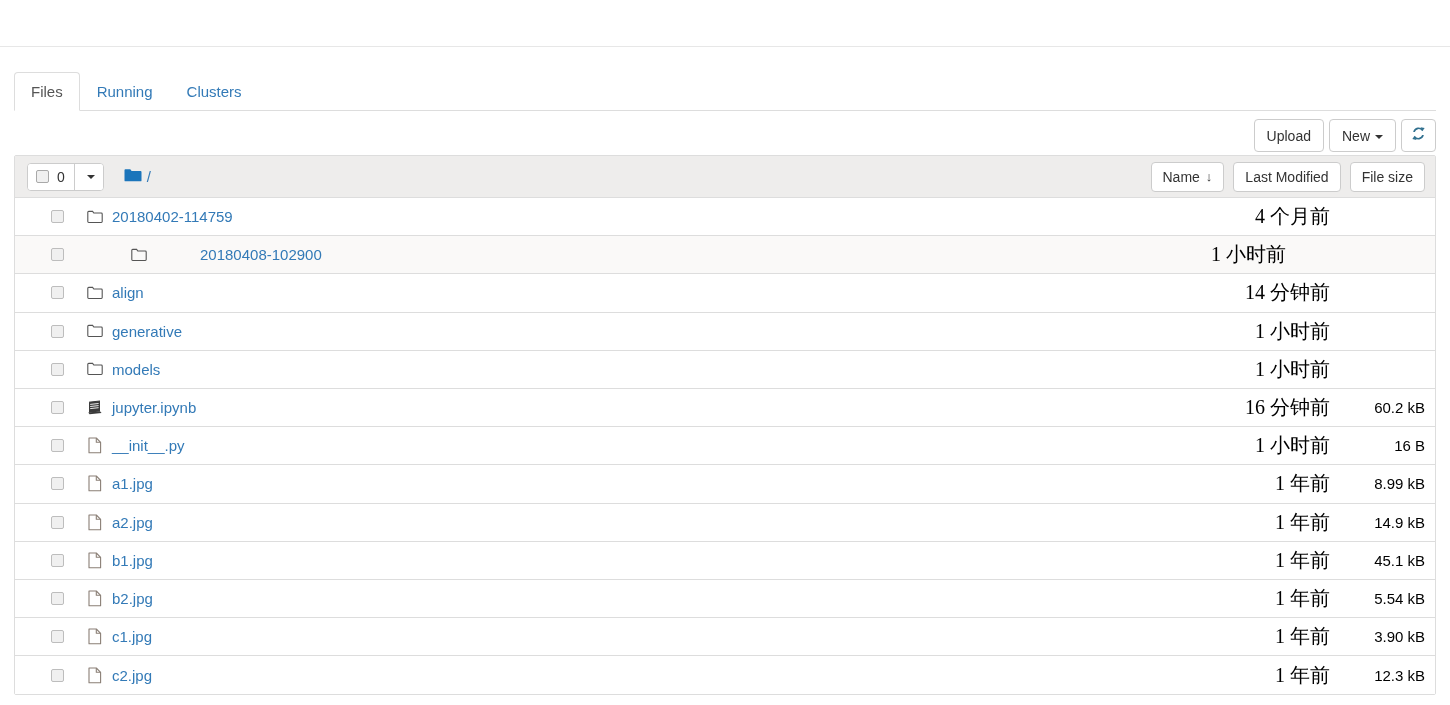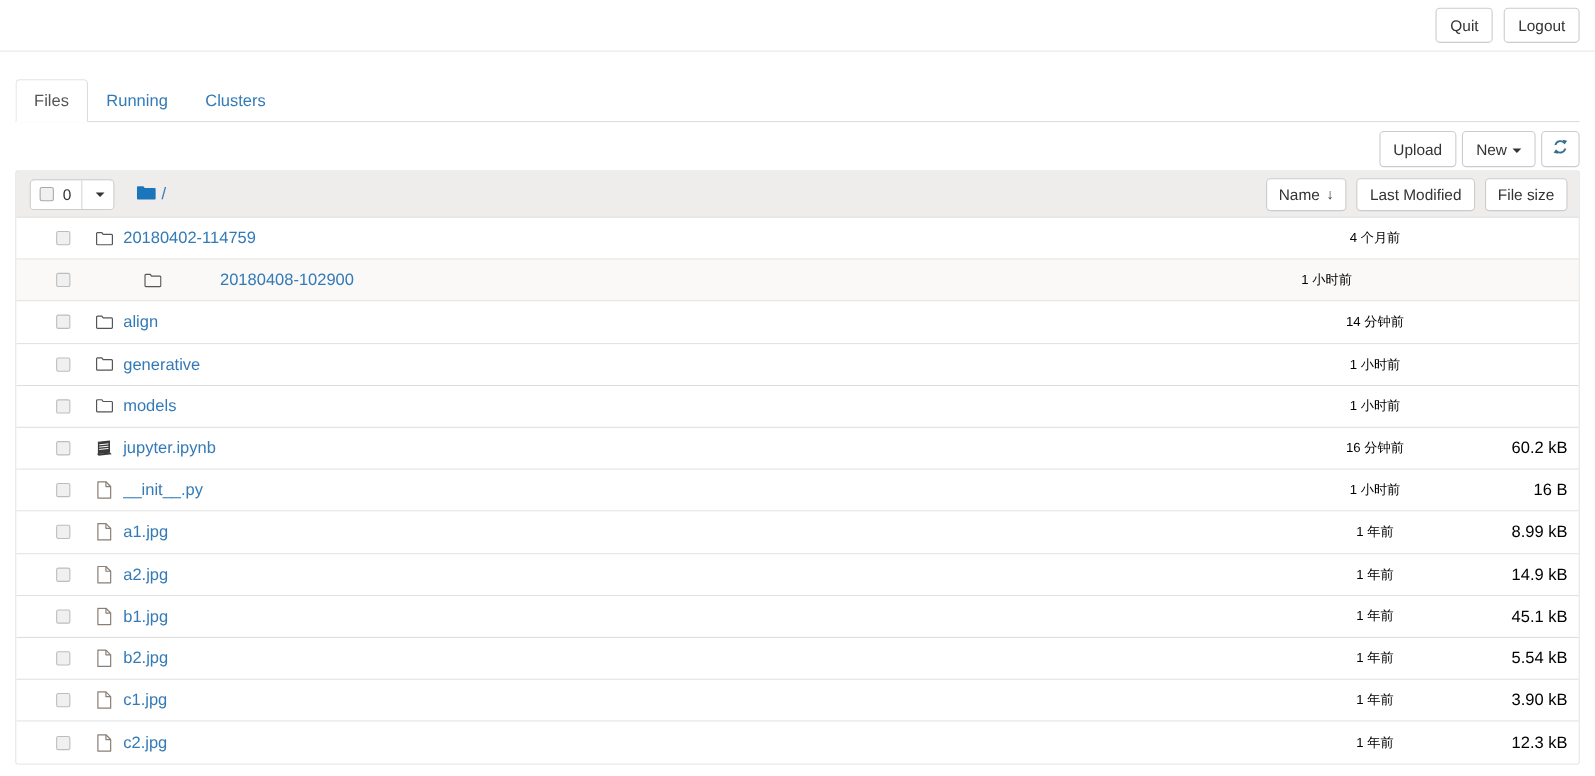--- a/index.html
+++ b/index.html
@@ -240,42 +240,39 @@
   .row-name {
     margin-left: 9px;
     font-size: 15px;
     color: #337ab7;
     text-decoration: none;
     line-height: 19px;
     cursor: pointer;
   }
   .row-modified {
     margin-left: auto;
-    font-size: 12px;
+    font-size: 20px;
     color: #000000;
-    text-align: center;
+    text-align: right;
     width: 160px;
     line-height: 19px;
+    font-family: Liberation Serif, serif;
   }
   .row-size {
     width: 95px;
     text-align: right;
     font-size: 15px;
     color: #000000;
     line-height: 19px;
   }
 </style>
 </head>
 <body>
 
 <div class="navbar">
-  <div class="nav-right">
-    <button class="btn">Quit</button>
-    <button class="btn">Logout</button>
-  </div>
 </div>
 
 <div class="tabs-wrap">
   <div class="tabs">
     <div class="tab active">Files</div>
     <div class="tab">Running</div>
     <div class="tab">Clusters</div>
   </div>
 </div>
 

